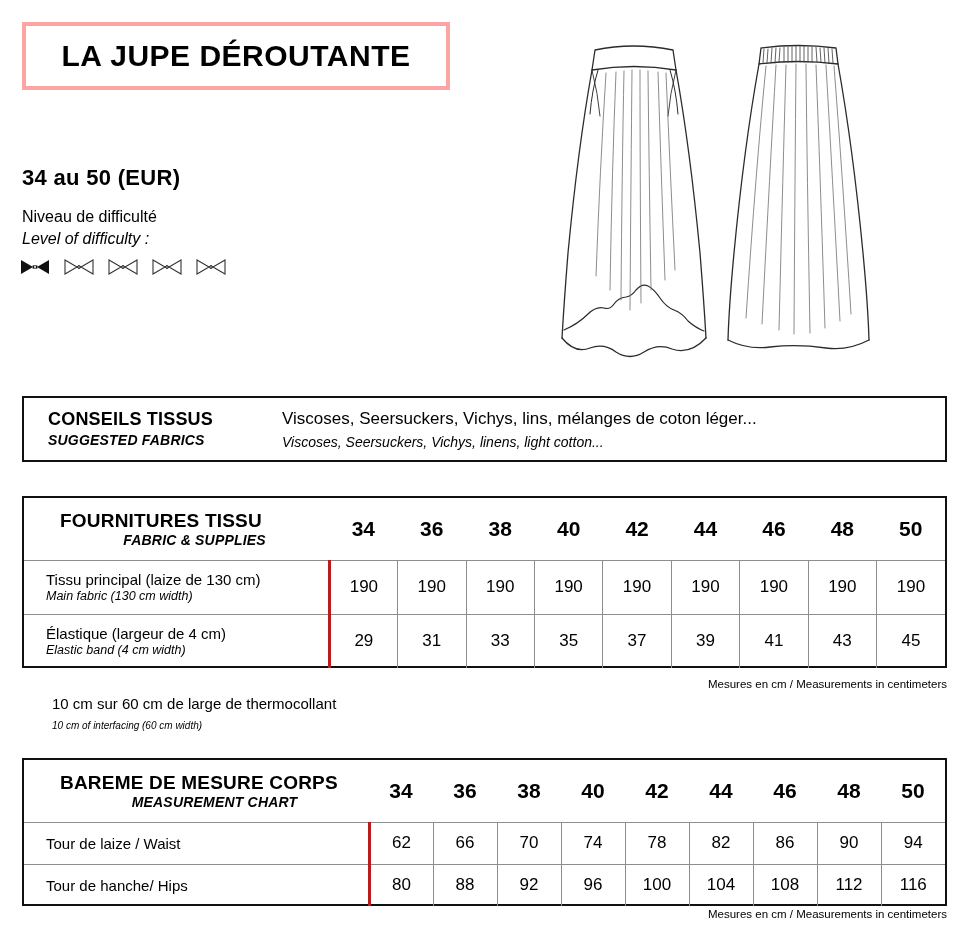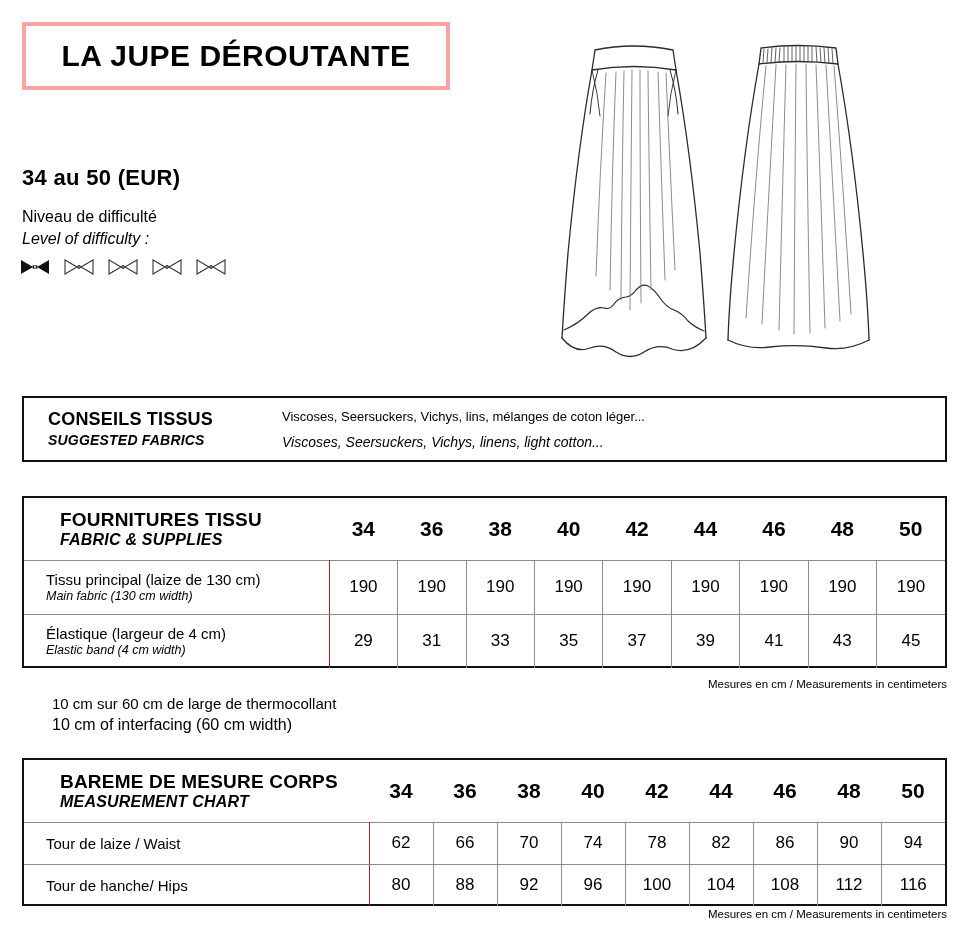--- a/index.html
+++ b/index.html
@@ -113,21 +113,21 @@
     top: 34px;
     font-size: 14px;
     font-weight: bold;
     font-style: italic;
     letter-spacing: 0.2px;
   }
   #fabrics-value-fr {
     position: absolute;
     left: 258px;
     top: 11px;
-    font-size: 13px;
+    font-size: 17px;
   }
   #fabrics-value-en {
     position: absolute;
     left: 258px;
     top: 36px;
     font-size: 14px;
     font-style: italic;
   }
 
   
@@ -156,21 +156,21 @@
     font-size: 17px;
     padding: 0;
   }
   table.grid td.head-cell {
     border: none;
     font-size: 21px;
     font-weight: bold;
   }
   table.grid td.label-cell {
     border-left: none;
-    border-right: 1px solid #b91c1c;
+    border-right: 3px solid #b91c1c;
     text-align: left;
     padding-left: 22px;
     font-size: 15px;
   }
   table.grid td.label-head {
     border: none;
     text-align: left;
     padding-left: 36px;
     vertical-align: middle;
   }
@@ -183,41 +183,43 @@
   table.grid td.col-last {
     border-right: none;
   }
   .sec-title-fr {
     font-size: 19px;
     font-weight: bold;
     letter-spacing: 0.2px;
     display: block;
   }
   .sec-title-en {
-    font-size: 16px;
+    font-size: 14px;
     font-weight: bold;
     font-style: italic;
     letter-spacing: 0.2px;
     display: block;
     margin-top: 0;
+    text-align: center;
   }
   .row-fr { display: block; font-size: 15px; }
   .row-en { display: block; font-size: 12.5px; font-style: italic; margin-top: 1px; }
   .row-single { font-size: 15px; }
 
   
   #interfacing-note {
     position: absolute;
     left: 52px;
     top: 694px;
     font-size: 15px;
     line-height: 1.35;
   }
   #interfacing-note .en {
-    font-size: 16px;
+    font-style: italic;
+    font-size: 10px;
     margin-top: 7px;
   }
   .footnote {
     position: absolute;
     font-size: 11.5px;
     text-align: right;
     white-space: nowrap;
   }
   #footnote-1 { right: 15px; top: 678px; }
   #footnote-2 { right: 15px; top: 908px; }

